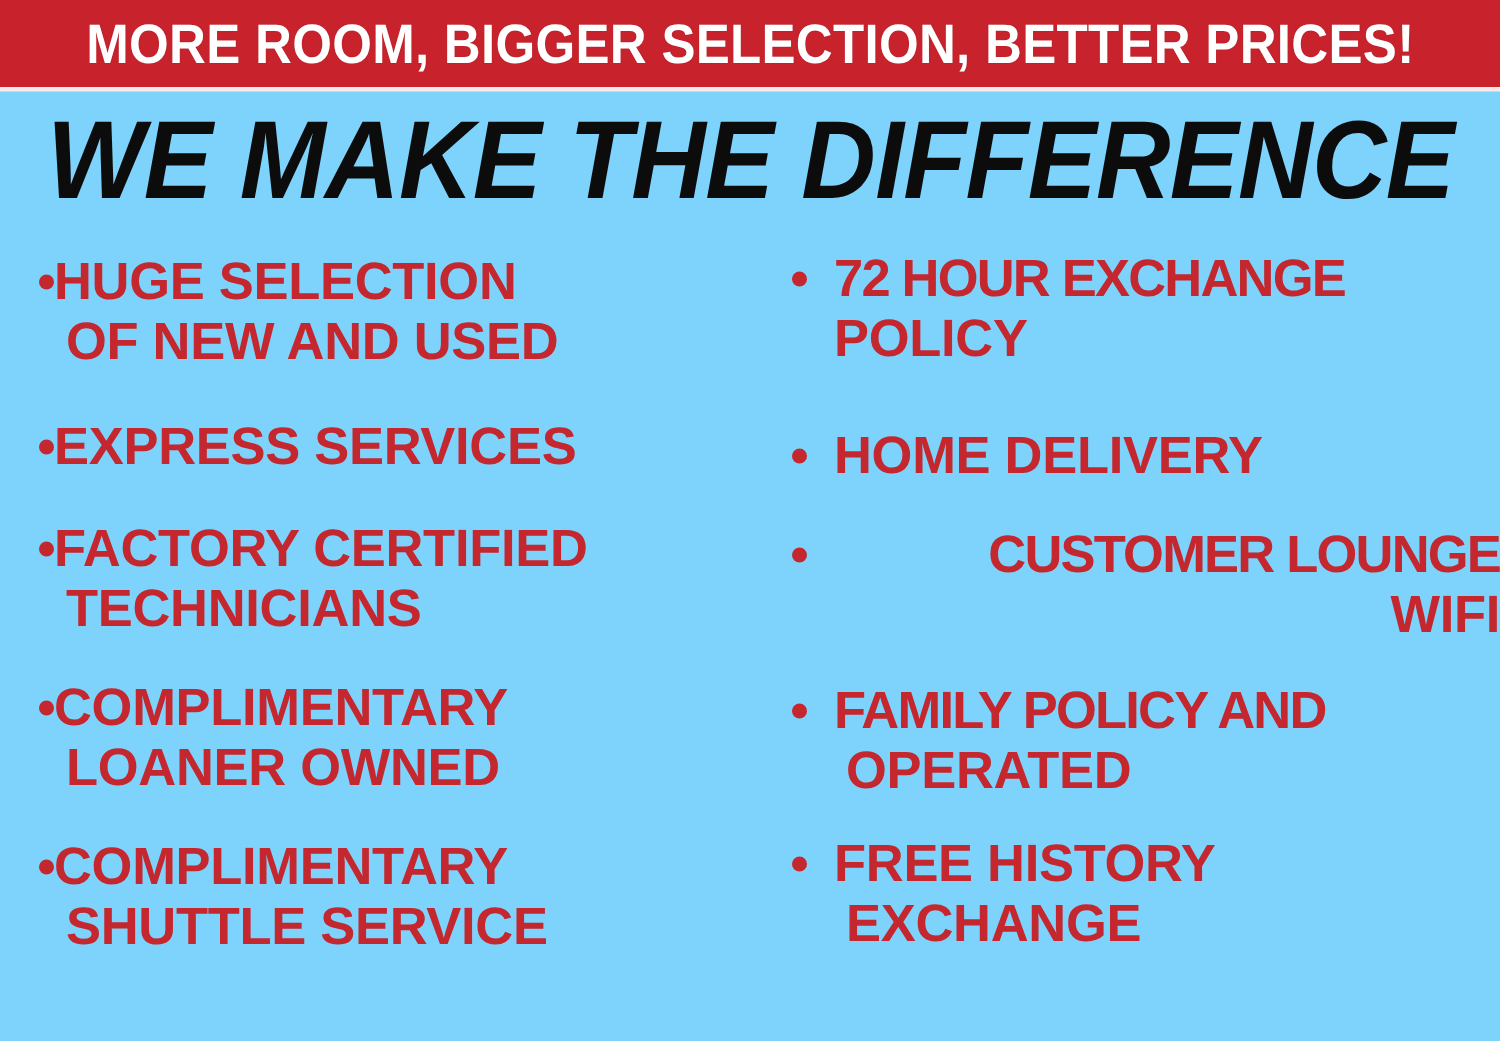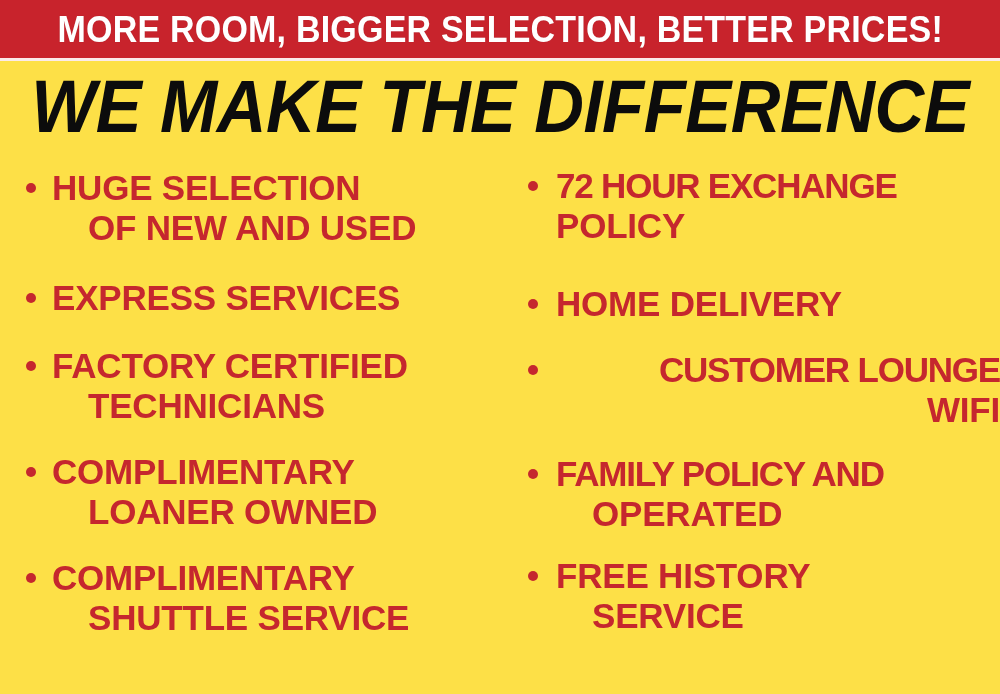--- a/index.html
+++ b/index.html
@@ -7,21 +7,21 @@
     padding: 0;
     background: #ffffff;
   }
   body {
     font-family: "Liberation Sans", sans-serif;
   }
   #ad-root {
     position: relative;
     width: 1000px;
     height: 694px;
-    background: #fde047;
+    background: #7dd3fc;
     overflow: hidden;
   }
 
   
   .top-banner {
     position: absolute;
     left: 0;
     top: 0;
     width: 1000px;
     height: 58px;
@@ -87,21 +87,21 @@
     position: absolute;
     top: 0;
     width: 500px;
     height: 534px;
   }
   .col-left  { left: 0;   }
   .col-right { left: 500px; }
 
   .bullet-item {
     position: relative;
-    padding-left: 52px;
+    padding-left: 36px;
     margin-bottom: 28px;
     color: #c5272e;
     font-family: "Liberation Sans", sans-serif;
     font-weight: 700;
     font-size: 35px;
     line-height: 40px;
     letter-spacing: -0.2px;
   }
   .col-left .bullet-item  { margin-left: 0px; }
   .col-right .bullet-item { padding-left: 56px; margin-left: 0px; }
@@ -114,21 +114,21 @@
     height: 10px;
     border-radius: 50%;
     background: #c5272e;
   }
   .col-right .bullet-dot { left: 28px; }
 
   .bullet-line {
     display: block;
     white-space: nowrap;
   }
-  .bullet-line.indent { padding-left: 8px; margin-left: 28px; }
+  .bullet-line.indent { padding-left: 8px; }
   .bullet-line.tight  { letter-spacing: -1.2px; }
 
   
   .li-0 { margin-top: 8px;  margin-bottom: 30px; }
   .li-1 { margin-bottom: 28px; }
   .li-2 { margin-bottom: 26px; }
   .li-3 { margin-bottom: 26px; }
   .li-4 { margin-bottom: 0; }
 
   .col-right .li-0 { margin-top: 6px; margin-bottom: 38px; }
@@ -208,19 +208,19 @@
 
       <div class="bullet-item li-4">
         <span class="bullet-dot"></span>
         <span class="bullet-line tight">FAMILY POLICY AND</span>
         <span class="bullet-line indent">OPERATED</span>
       </div>
 
       <div class="bullet-item li-5">
         <span class="bullet-dot"></span>
         <span class="bullet-line">FREE HISTORY</span>
-        <span class="bullet-line indent">SERVICE</span>
+        <span class="bullet-line indent">EXCHANGE</span>
       </div>
 
     </div>
   </div>
 
 </div>
 
 </body></html>

